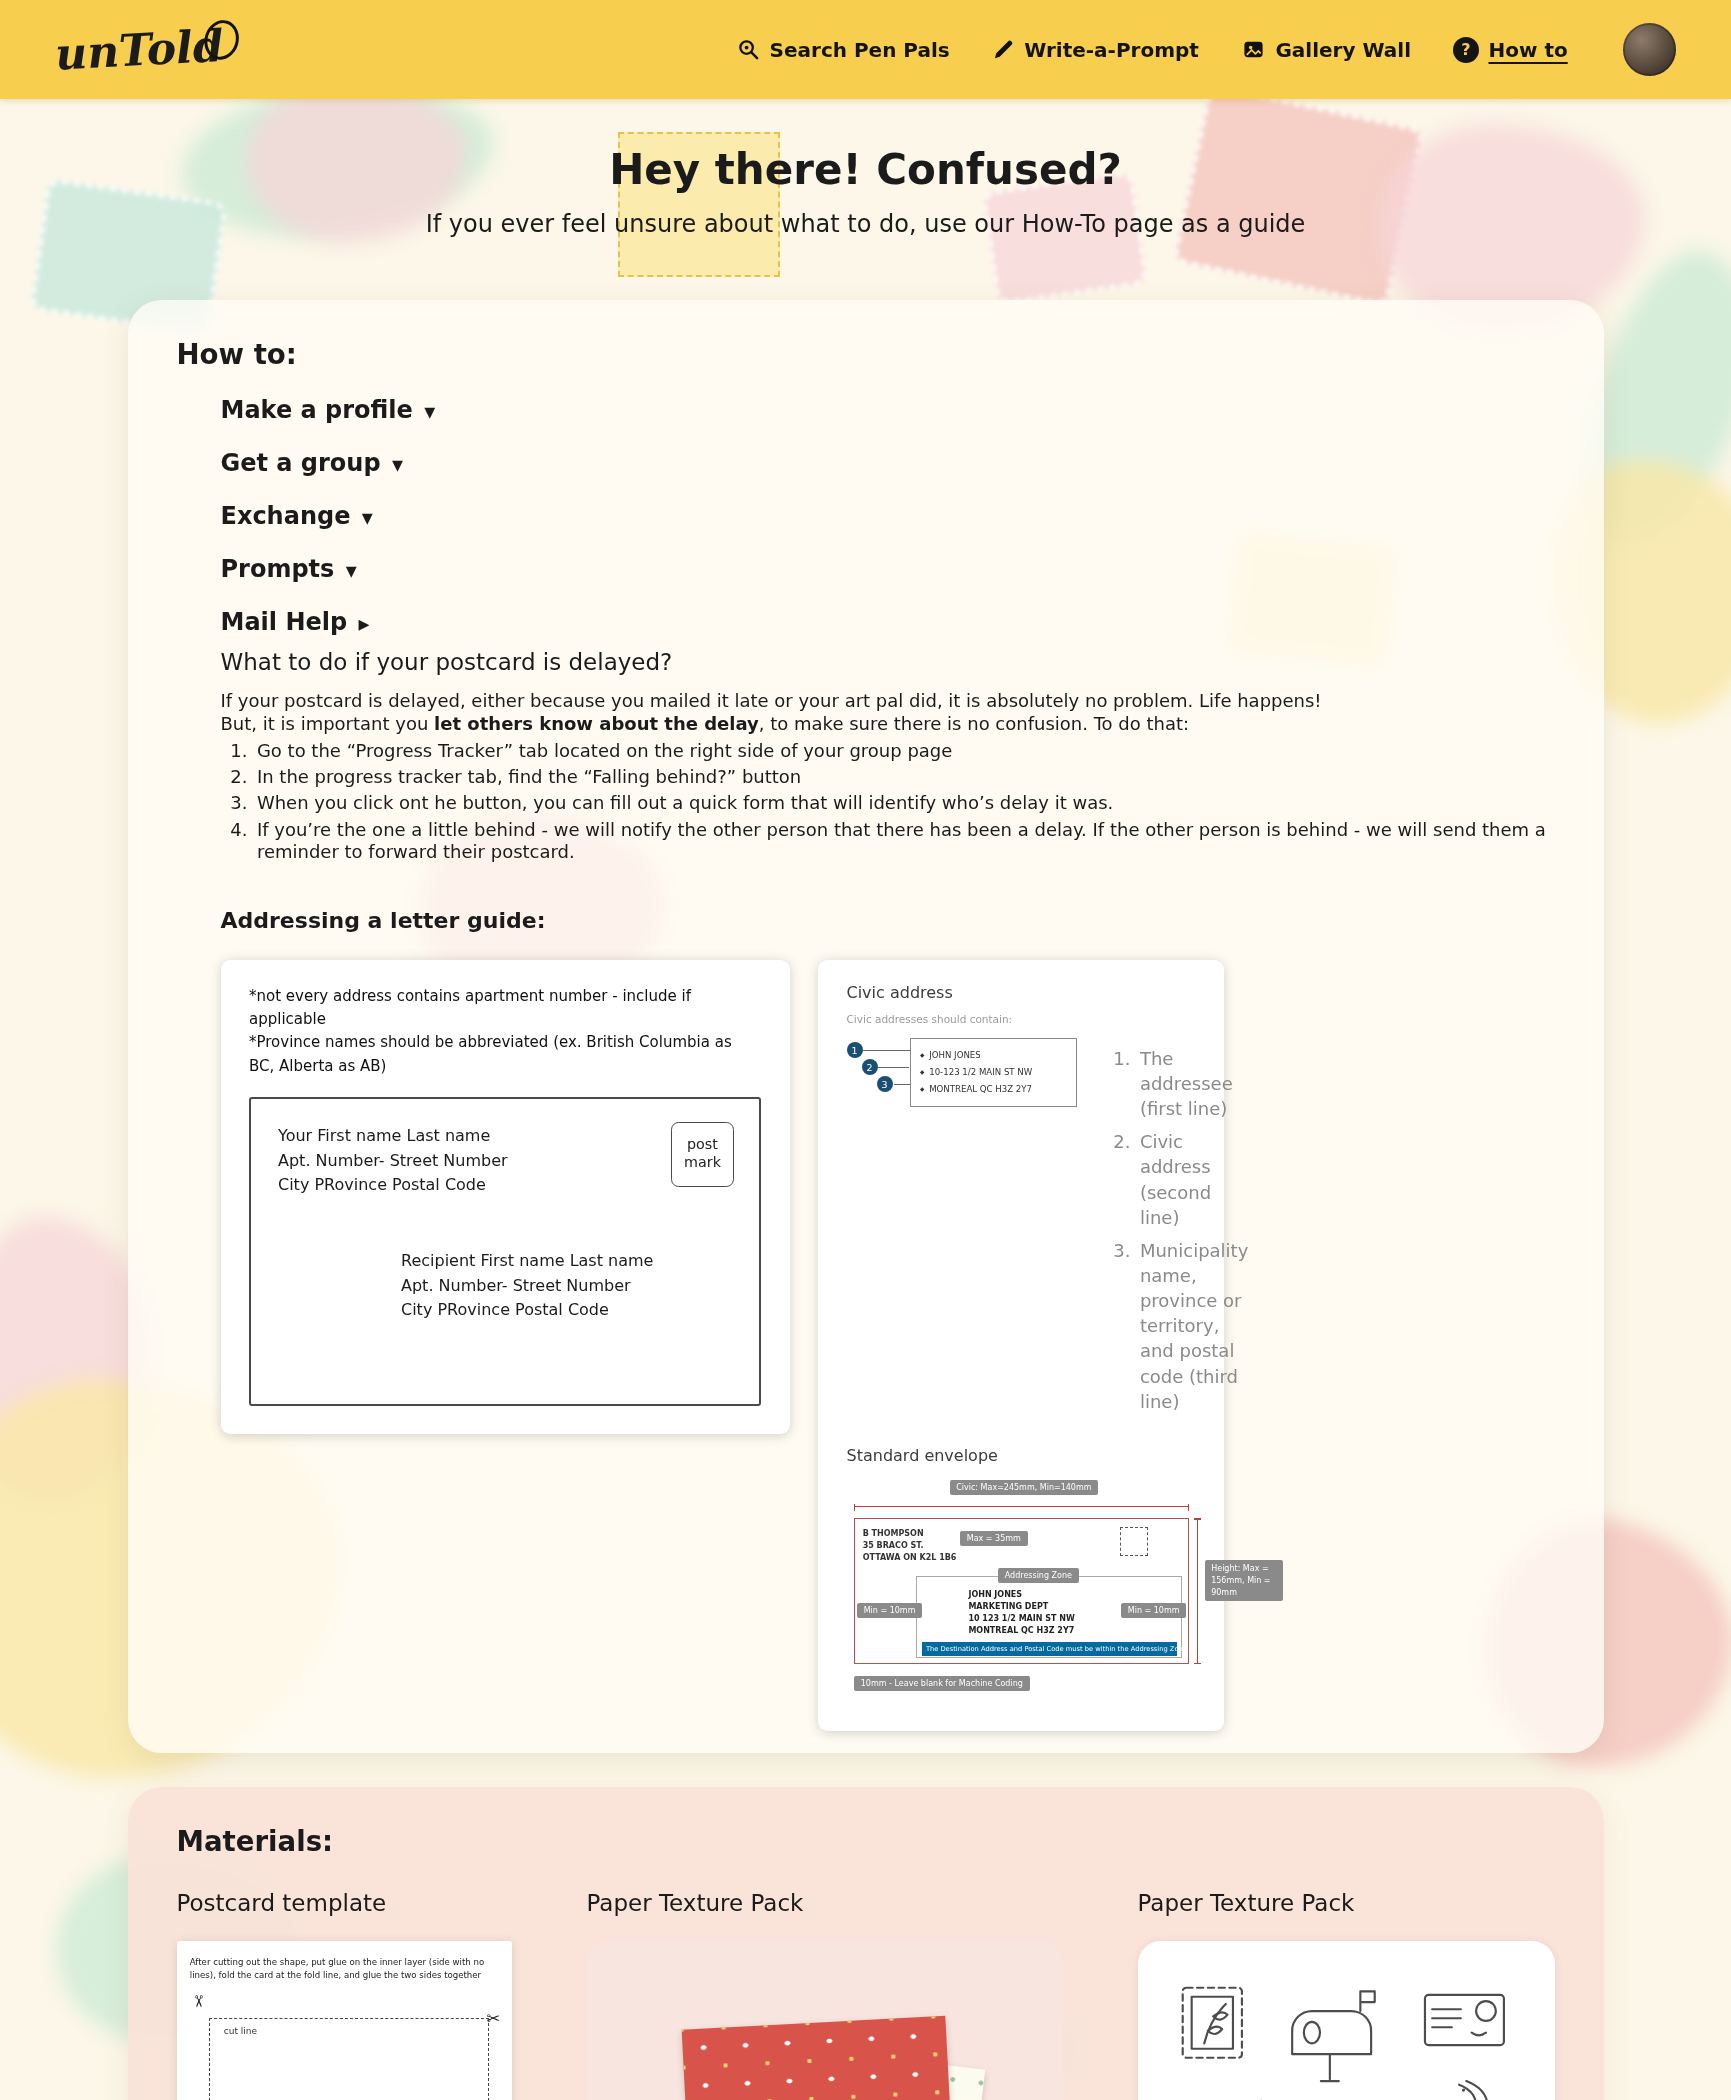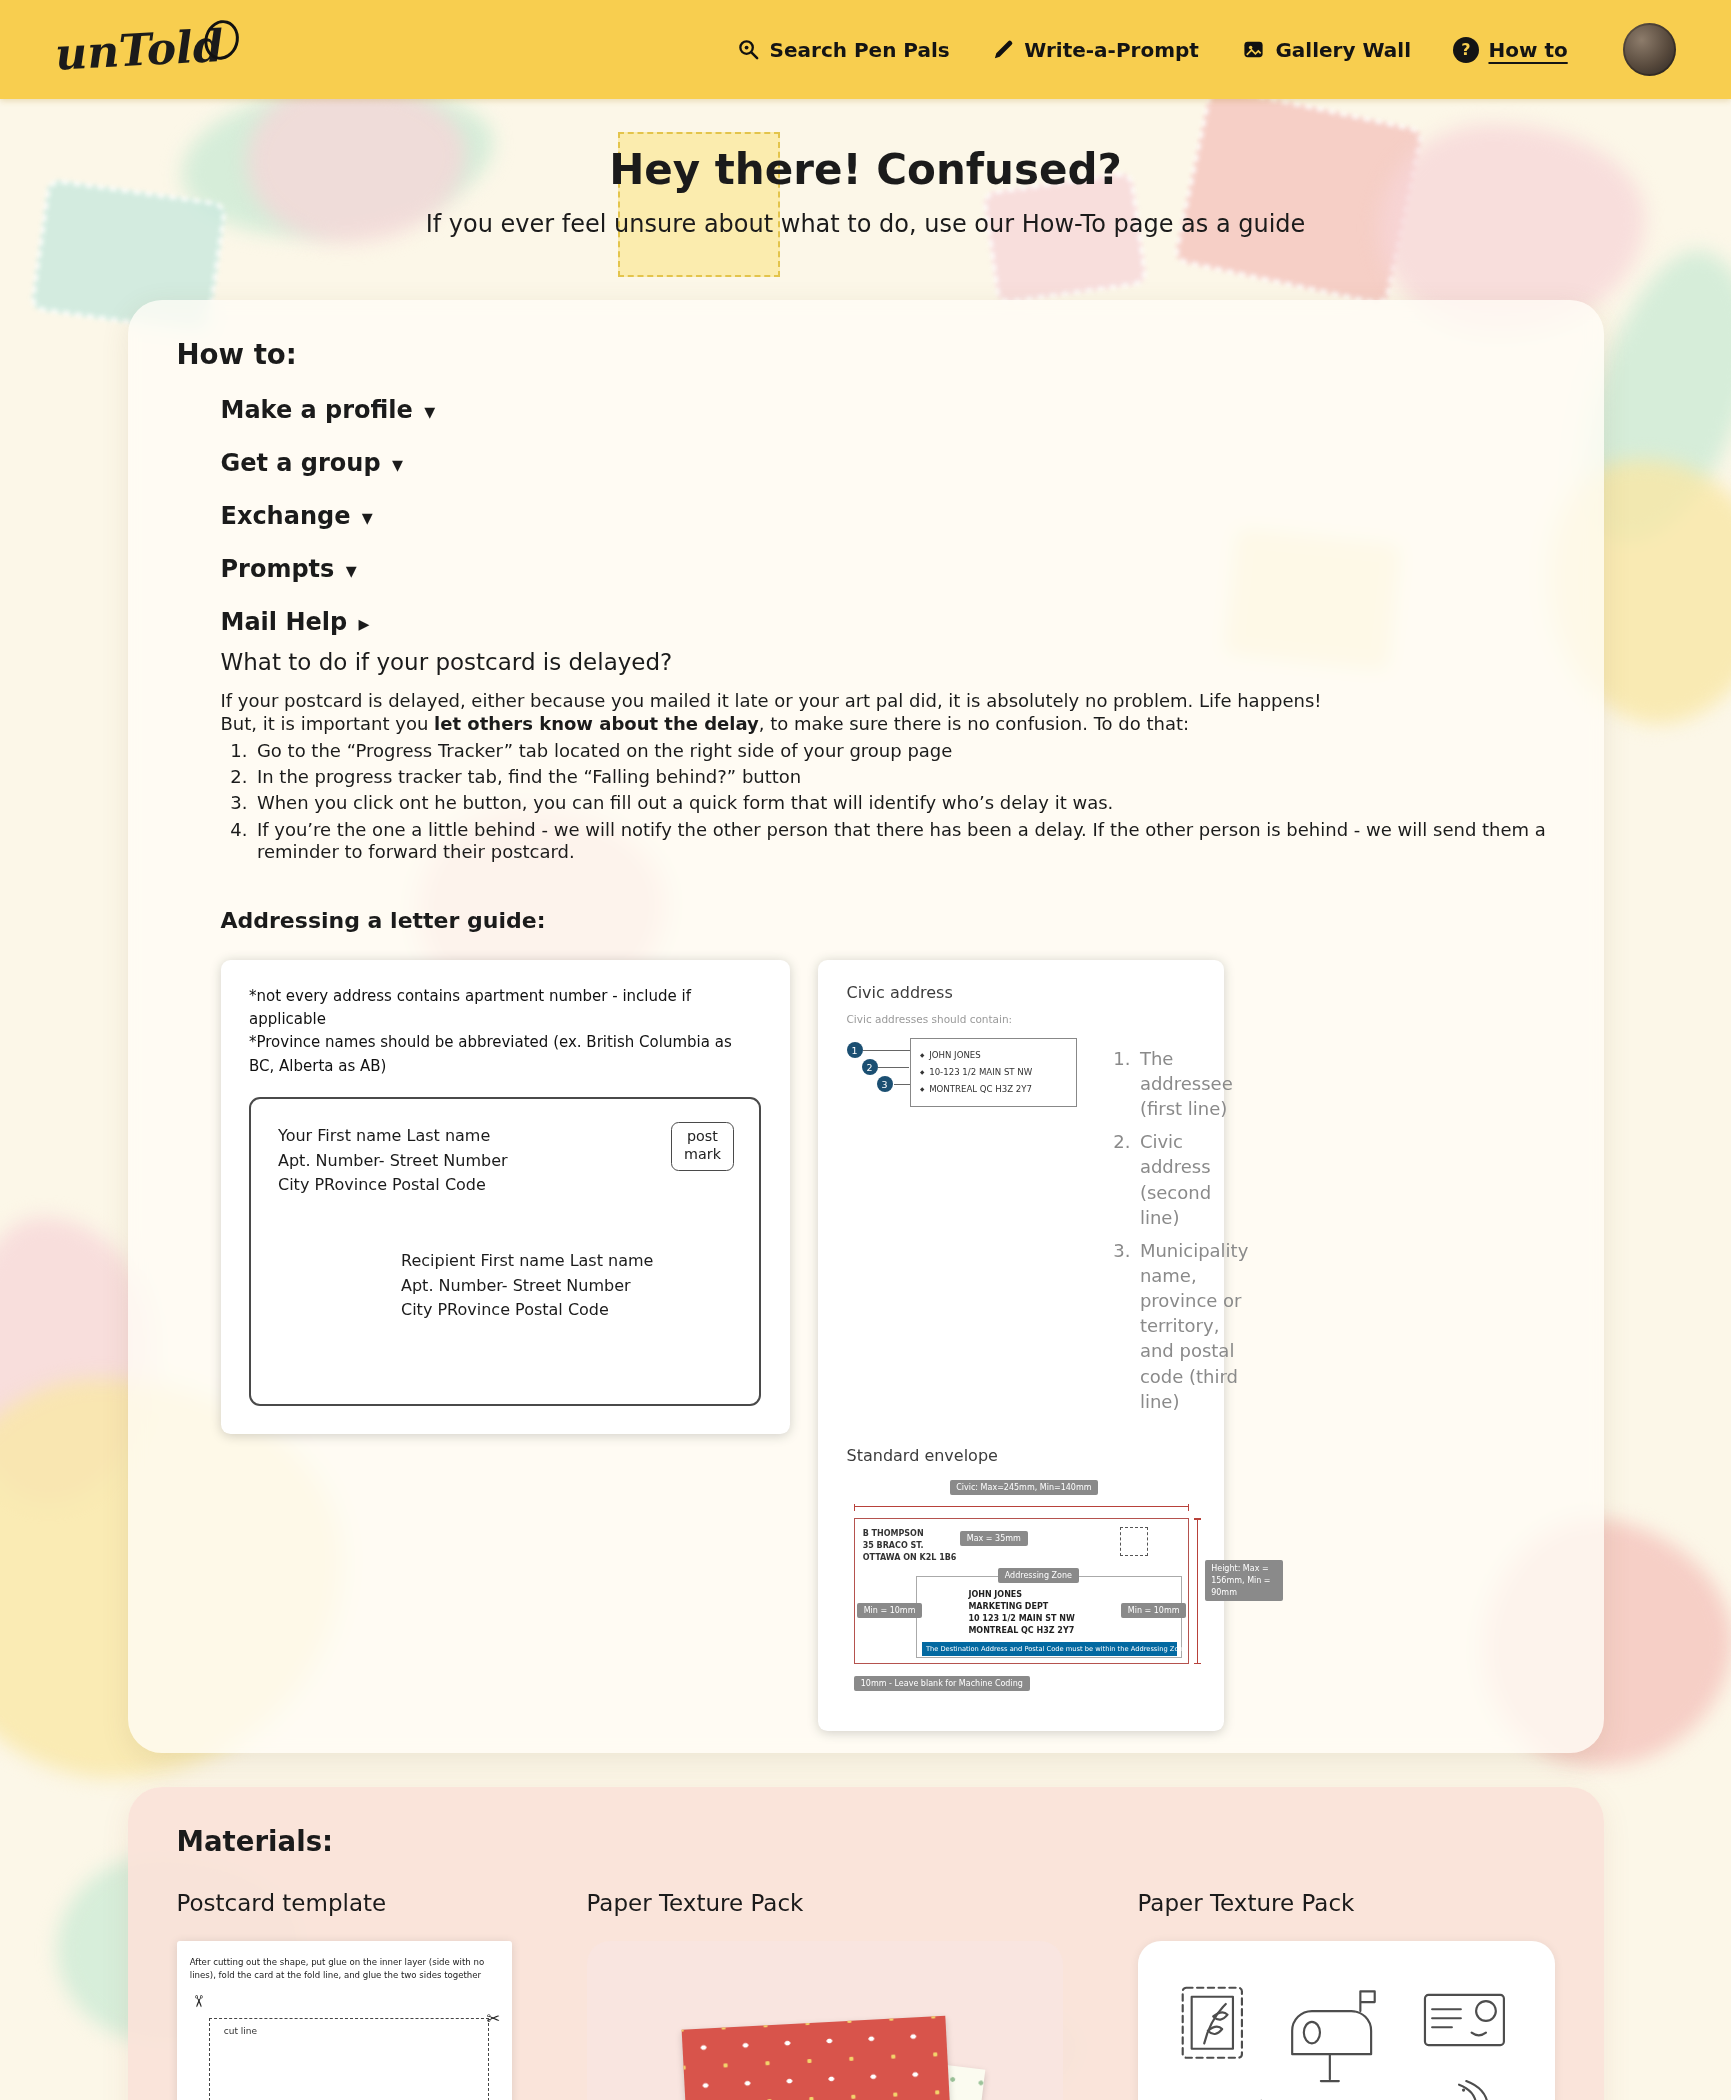--- a/index.html
+++ b/index.html
@@ -60,23 +60,23 @@
   .mbody { font-size:18px; line-height:1.32; margin-top:13.3px; max-width:1313px; }
   .mail-content ol { margin:3.8px 0 0 7.6px; padding-left:25px; font-size:18px; line-height:1.25; max-width:1322px; }
   .mail-content ol li { margin-top:3.8px; padding-left:3.8px; }
   .guide-heading { font-size:22px; font-weight:600; margin-top:44px; }
   .guide-row { display:flex; gap:28.5px; margin-top:27px; align-items:flex-start; }
 
   
   .guide-card { background:#fff; border-radius:9.5px; box-shadow:0 1.9px 11.4px rgba(0,0,0,.18); }
   .address-guide { width:569px; padding:25px 28.5px 28.5px; }
   .note { font-size:15px; line-height:1.55; color:#111; }
-  .envelope { margin-top:19px; height:309px; border:2.9px solid #4a4a4a; border-radius:11px; position:relative; background:#fff; }
+  .envelope { margin-top:19px; height:309px; border:2.9px solid #4a4a4a; border-radius:3px; position:relative; background:#fff; }
   .env-sender-l { position:absolute; top:25px; left:27px; font-size:16px; line-height:1.55; }
-  .postmark { position:absolute; top:23px; right:25px; width:63px; height:49px; border:1.9px solid #4a4a4a; border-radius:7.6px;
+  .postmark { position:absolute; top:23px; right:25px; width:63px; height:65px; border:1.9px solid #4a4a4a; border-radius:7.6px;
     display:flex; flex-direction:column; align-items:center; justify-content:center; font-size:14.3px; color:#222; line-height:1.25; }
   .env-recipient-l { position:absolute; top:150px; left:150px; font-size:16px; line-height:1.55; }
 
   
   .civic-guide { width:406px; padding:23px 28.5px 25px; }
   .civic-title { font-size:16px; color:#3c3c3c; }
   .civic-sub { font-size:10.5px; color:#9a9a9a; margin-top:11.4px; }
   .civic-diagram { display:flex; gap:23px; margin-top:13.3px; }
   .diag-left { position:relative; width:234px; height:72px; flex:none; }
   .numcircle { position:absolute; width:16px; height:16px; border-radius:50%; background:#1b4f72; color:#fff;

